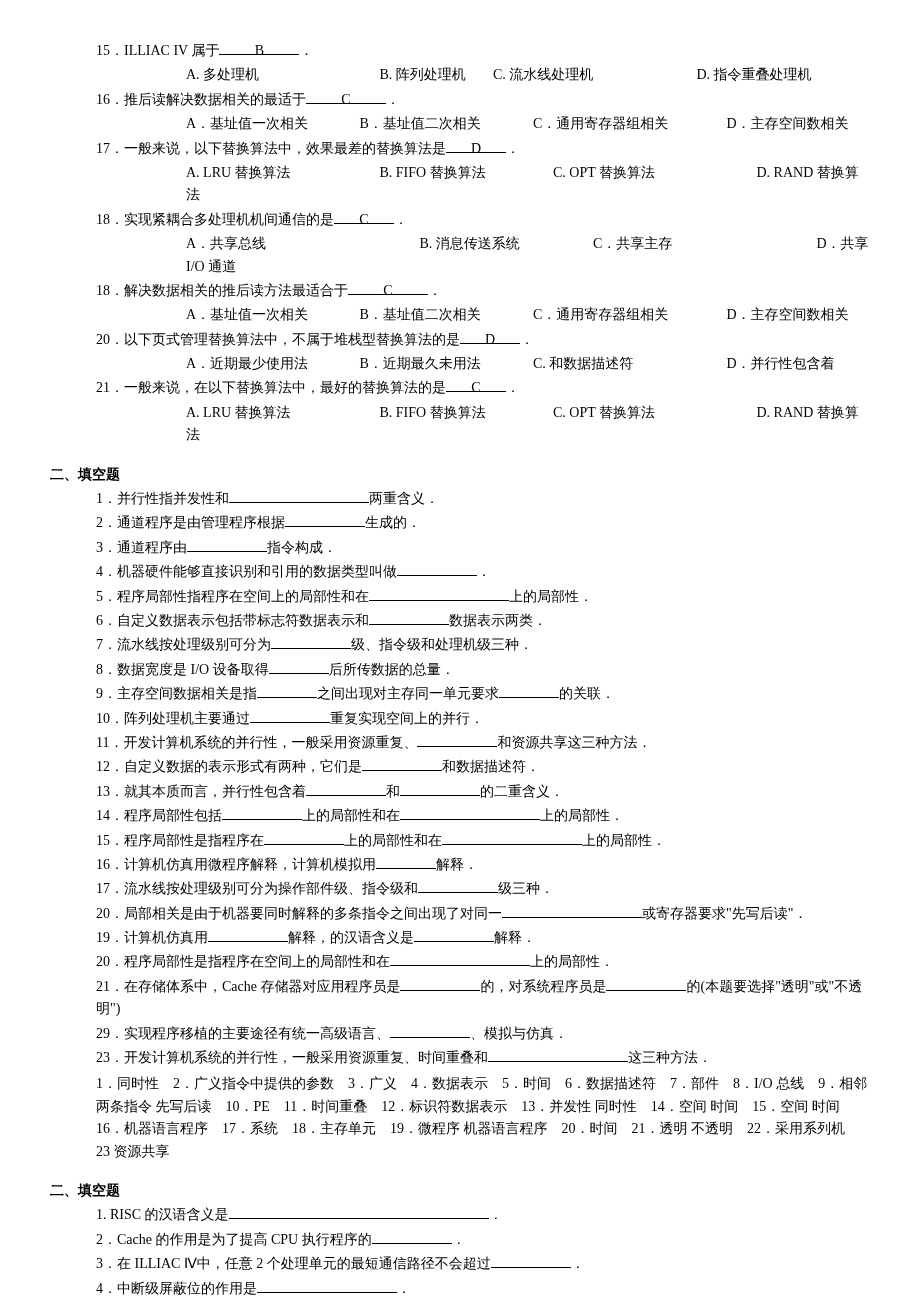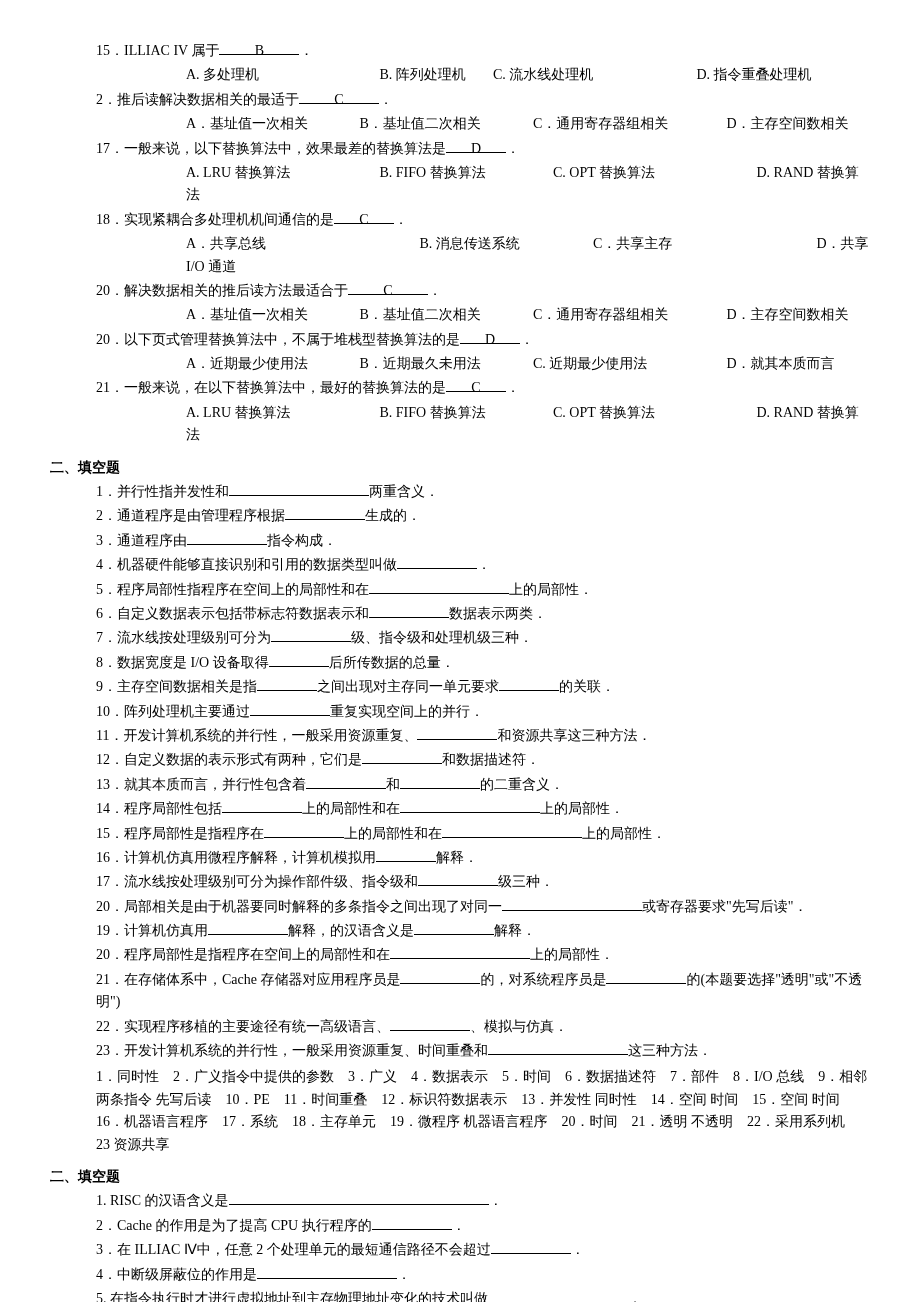--- a/index.html
+++ b/index.html
@@ -7,21 +7,21 @@
     font-size: 14px;
     line-height: 1.6;
     margin: 0;
     padding: 40px 50px;
     background: #fff;
     color: #000;
     width: 820px;
   }
   .q-line { margin-bottom: 2px; }
   .opts { padding-left: 90px; margin-bottom: 2px; }
-  .section-title { font-weight: bold; margin-top: 10px; margin-bottom: 2px; }
+  .section-title { font-weight: bold; margin-top: 17px; margin-bottom: 2px; }
   .blank { display: inline-block; border-bottom: 1px solid #000; min-width: 80px; height: 14px; vertical-align: baseline; }
   .blank-s { display: inline-block; border-bottom: 1px solid #000; min-width: 60px; height: 14px; }
   .blank-l { display: inline-block; border-bottom: 1px solid #000; min-width: 140px; height: 14px; }
   .ans { display: inline-block; text-align: center; }
   .indent { padding-left: 46px; }
   .fill-line { margin-bottom: 2px; }
   .answers { margin-top: 4px; margin-bottom: 4px; }
 </style>
 </head>
 <body>
@@ -31,21 +31,21 @@
     <span>15．ILLIAC IV 属于</span><span class="blank"><span class="ans" style="min-width:80px">B</span></span><span>．</span>
   </div>
   <div class="opts">
     <span style="display:inline-block;width:190px">A. 多处理机</span>
     <span style="display:inline-block;width:110px">B. 阵列处理机</span>
     <span style="display:inline-block;width:200px">C. 流水线处理机</span>
     <span>D. 指令重叠处理机</span>
   </div>
 
   <div class="q-line">
-    <span>2．推后读解决数据相关的最适于</span><span class="blank"><span class="ans" style="min-width:80px">C</span></span><span>．</span>
+    <span>16．推后读解决数据相关的最适于</span><span class="blank"><span class="ans" style="min-width:80px">C</span></span><span>．</span>
   </div>
   <div class="opts">
     <span style="display:inline-block;width:170px">A．基址值一次相关</span>
     <span style="display:inline-block;width:170px">B．基址值二次相关</span>
     <span style="display:inline-block;width:190px">C．通用寄存器组相关</span>
     <span>D．主存空间数相关</span>
   </div>
 
   <div class="q-line">
     <span>17．一般来说，以下替换算法中，效果最差的替换算法是</span><span class="blank-s"><span class="ans" style="min-width:60px">D</span></span><span>．</span>
@@ -61,37 +61,37 @@
     <span>18．实现紧耦合多处理机机间通信的是</span><span class="blank-s"><span class="ans" style="min-width:60px">C</span></span><span>．</span>
   </div>
   <div class="opts">
     <span style="display:inline-block;width:230px">A．共享总线</span>
     <span style="display:inline-block;width:170px">B. 消息传送系统</span>
     <span style="display:inline-block;width:220px">C．共享主存</span>
     <span>D．共享 I/O 通道</span>
   </div>
 
   <div class="q-line">
-    <span>20．解决数据相关的推后读方法最适合于</span><span class="blank"><span class="ans" style="min-width:80px">C</span></span><span>．</span>
+    <span>18．解决数据相关的推后读方法最适合于</span><span class="blank"><span class="ans" style="min-width:80px">C</span></span><span>．</span>
   </div>
   <div class="opts">
     <span style="display:inline-block;width:170px">A．基址值一次相关</span>
     <span style="display:inline-block;width:170px">B．基址值二次相关</span>
     <span style="display:inline-block;width:190px">C．通用寄存器组相关</span>
     <span>D．主存空间数相关</span>
   </div>
 
   <div class="q-line">
     <span>20．以下页式管理替换算法中，不属于堆栈型替换算法的是</span><span class="blank-s"><span class="ans" style="min-width:60px">D</span></span><span>．</span>
   </div>
   <div class="opts">
     <span style="display:inline-block;width:170px">A．近期最少使用法</span>
     <span style="display:inline-block;width:170px">B．近期最久未用法</span>
-    <span style="display:inline-block;width:190px">C. 近期最少使用法</span>
-    <span>D．就其本质而言</span>
+    <span style="display:inline-block;width:190px">C. 和数据描述符</span>
+    <span>D．并行性包含着</span>
   </div>
 
   <div class="q-line">
     <span>21．一般来说，在以下替换算法中，最好的替换算法的是</span><span class="blank-s"><span class="ans" style="min-width:60px">C</span></span><span>．</span>
   </div>
   <div class="opts">
     <span style="display:inline-block;width:190px">A. LRU 替换算法</span>
     <span style="display:inline-block;width:170px">B. FIFO 替换算法</span>
     <span style="display:inline-block;width:200px">C. OPT 替换算法</span>
     <span>D. RAND 替换算法</span>
@@ -115,21 +115,21 @@
 <div class="fill-line"><span>12．自定义数据的表示形式有两种，它们是</span><span class="blank"></span><span>和数据描述符．</span></div>
 <div class="fill-line"><span>13．就其本质而言，并行性包含着</span><span class="blank"></span><span>和</span><span class="blank"></span><span>的二重含义．</span></div>
 <div class="fill-line"><span>14．程序局部性包括</span><span class="blank"></span><span>上的局部性和在</span><span class="blank-l"></span><span>上的局部性．</span></div>
 <div class="fill-line"><span>15．程序局部性是指程序在</span><span class="blank"></span><span>上的局部性和在</span><span class="blank-l"></span><span>上的局部性．</span></div>
 <div class="fill-line"><span>16．计算机仿真用微程序解释，计算机模拟用</span><span class="blank-s"></span><span>解释．</span></div>
 <div class="fill-line"><span>17．流水线按处理级别可分为操作部件级、指令级和</span><span class="blank"></span><span>级三种．</span></div>
 <div class="fill-line"><span>20．局部相关是由于机器要同时解释的多条指令之间出现了对同一</span><span class="blank-l"></span><span>或寄存器要求"先写后读"．</span></div>
 <div class="fill-line"><span>19．计算机仿真用</span><span class="blank"></span><span>解释，的汉语含义是</span><span class="blank"></span><span>解释．</span></div>
 <div class="fill-line"><span>20．程序局部性是指程序在空间上的局部性和在</span><span class="blank-l"></span><span>上的局部性．</span></div>
 <div class="fill-line"><span>21．在存储体系中，Cache 存储器对应用程序员是</span><span class="blank"></span><span>的，对系统程序员是</span><span class="blank"></span><span>的(本题要选择"透明"或"不透明")</span></div>
-<div class="fill-line"><span>22．实现程序移植的主要途径有统一高级语言、</span><span class="blank"></span><span>、模拟与仿真．</span></div>
+<div class="fill-line"><span>29．实现程序移植的主要途径有统一高级语言、</span><span class="blank"></span><span>、模拟与仿真．</span></div>
 <div class="fill-line"><span>23．开发计算机系统的并行性，一般采用资源重复、时间重叠和</span><span class="blank-l"></span><span>这三种方法．</span></div>
 
 <div class="answers">1．同时性　2．广义指令中提供的参数　3．广义　4．数据表示　5．时间　6．数据描述符　7．部件　8．I/O 总线　9．相邻两条指令  先写后读　10．PE　11．时间重叠　12．标识符数据表示　13．并发性  同时性　14．空间  时间　15．空间  时间　16．机器语言程序　17．系统　18．主存单元　19．微程序  机器语言程序　20．时间　21．透明  不透明　22．采用系列机　23  资源共享</div>
 </div>
 
 <div class="section-title">二、填空题</div>
 
 <div class="indent">
 <div class="fill-line"><span>1. RISC 的汉语含义是</span><span class="blank" style="min-width:260px"></span><span>．</span></div>
 <div class="fill-line"><span>2．Cache 的作用是为了提高 CPU 执行程序的</span><span class="blank"></span><span>．</span></div>

